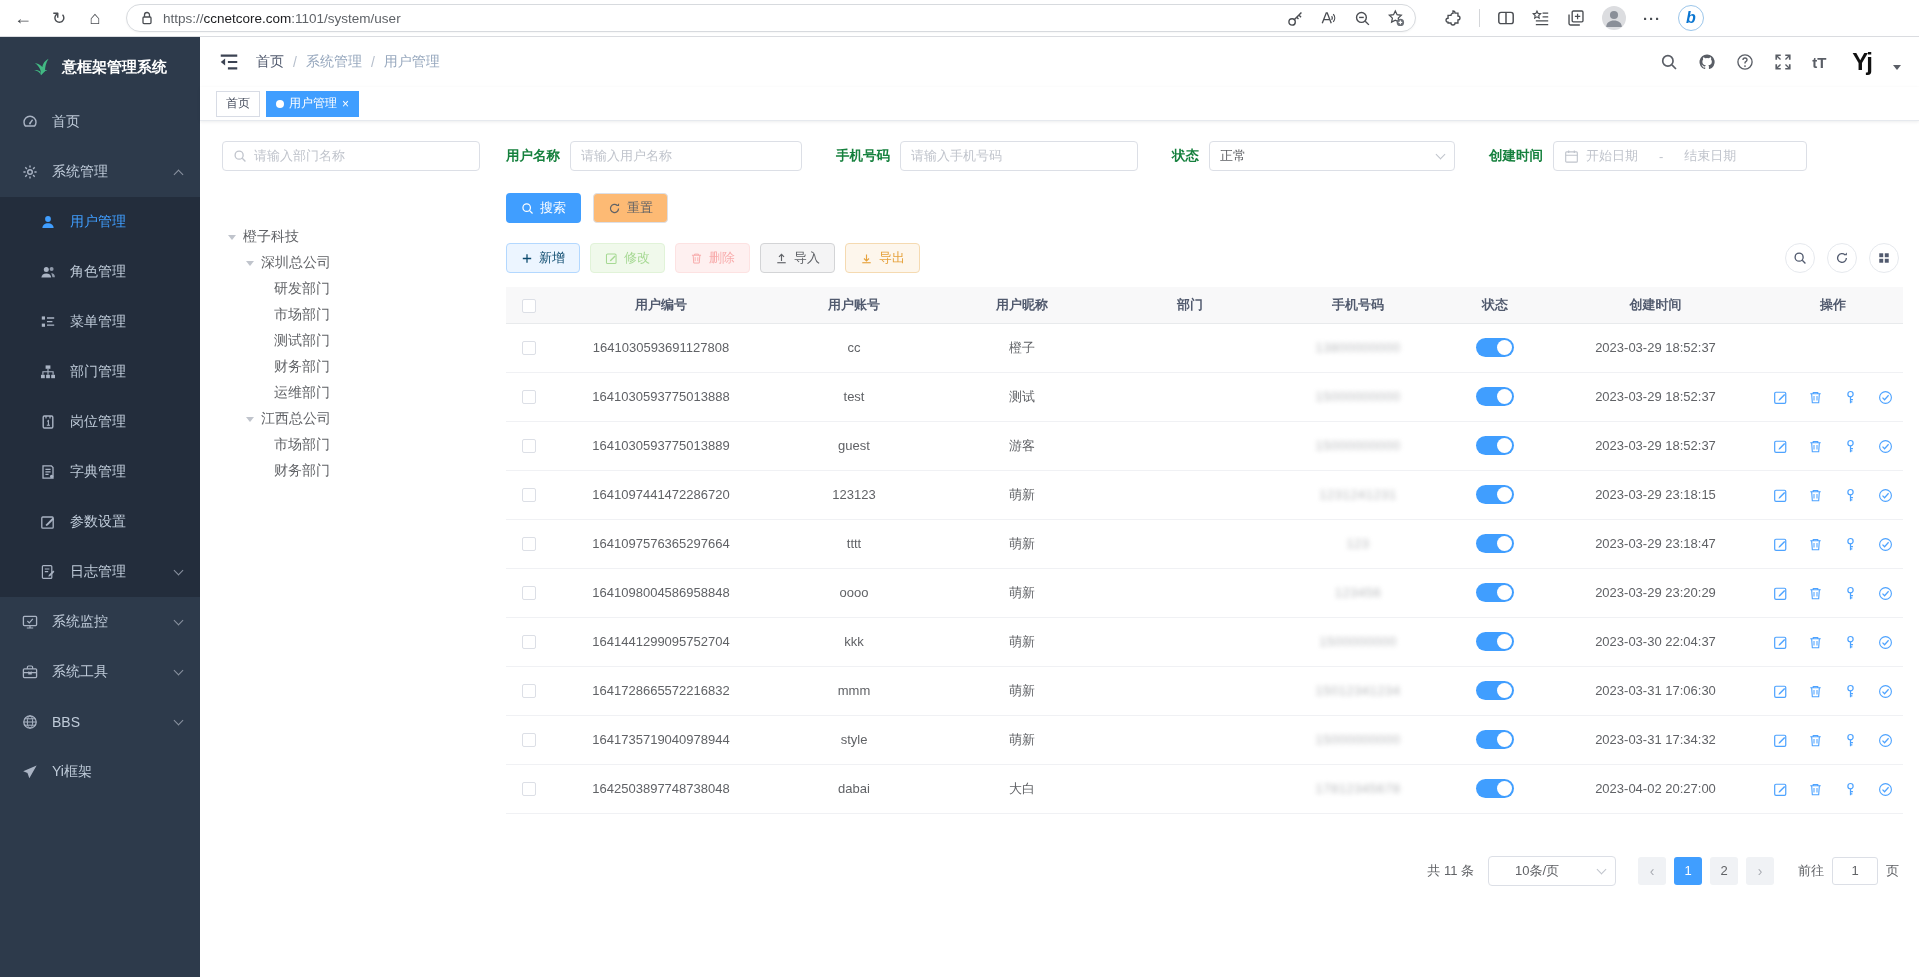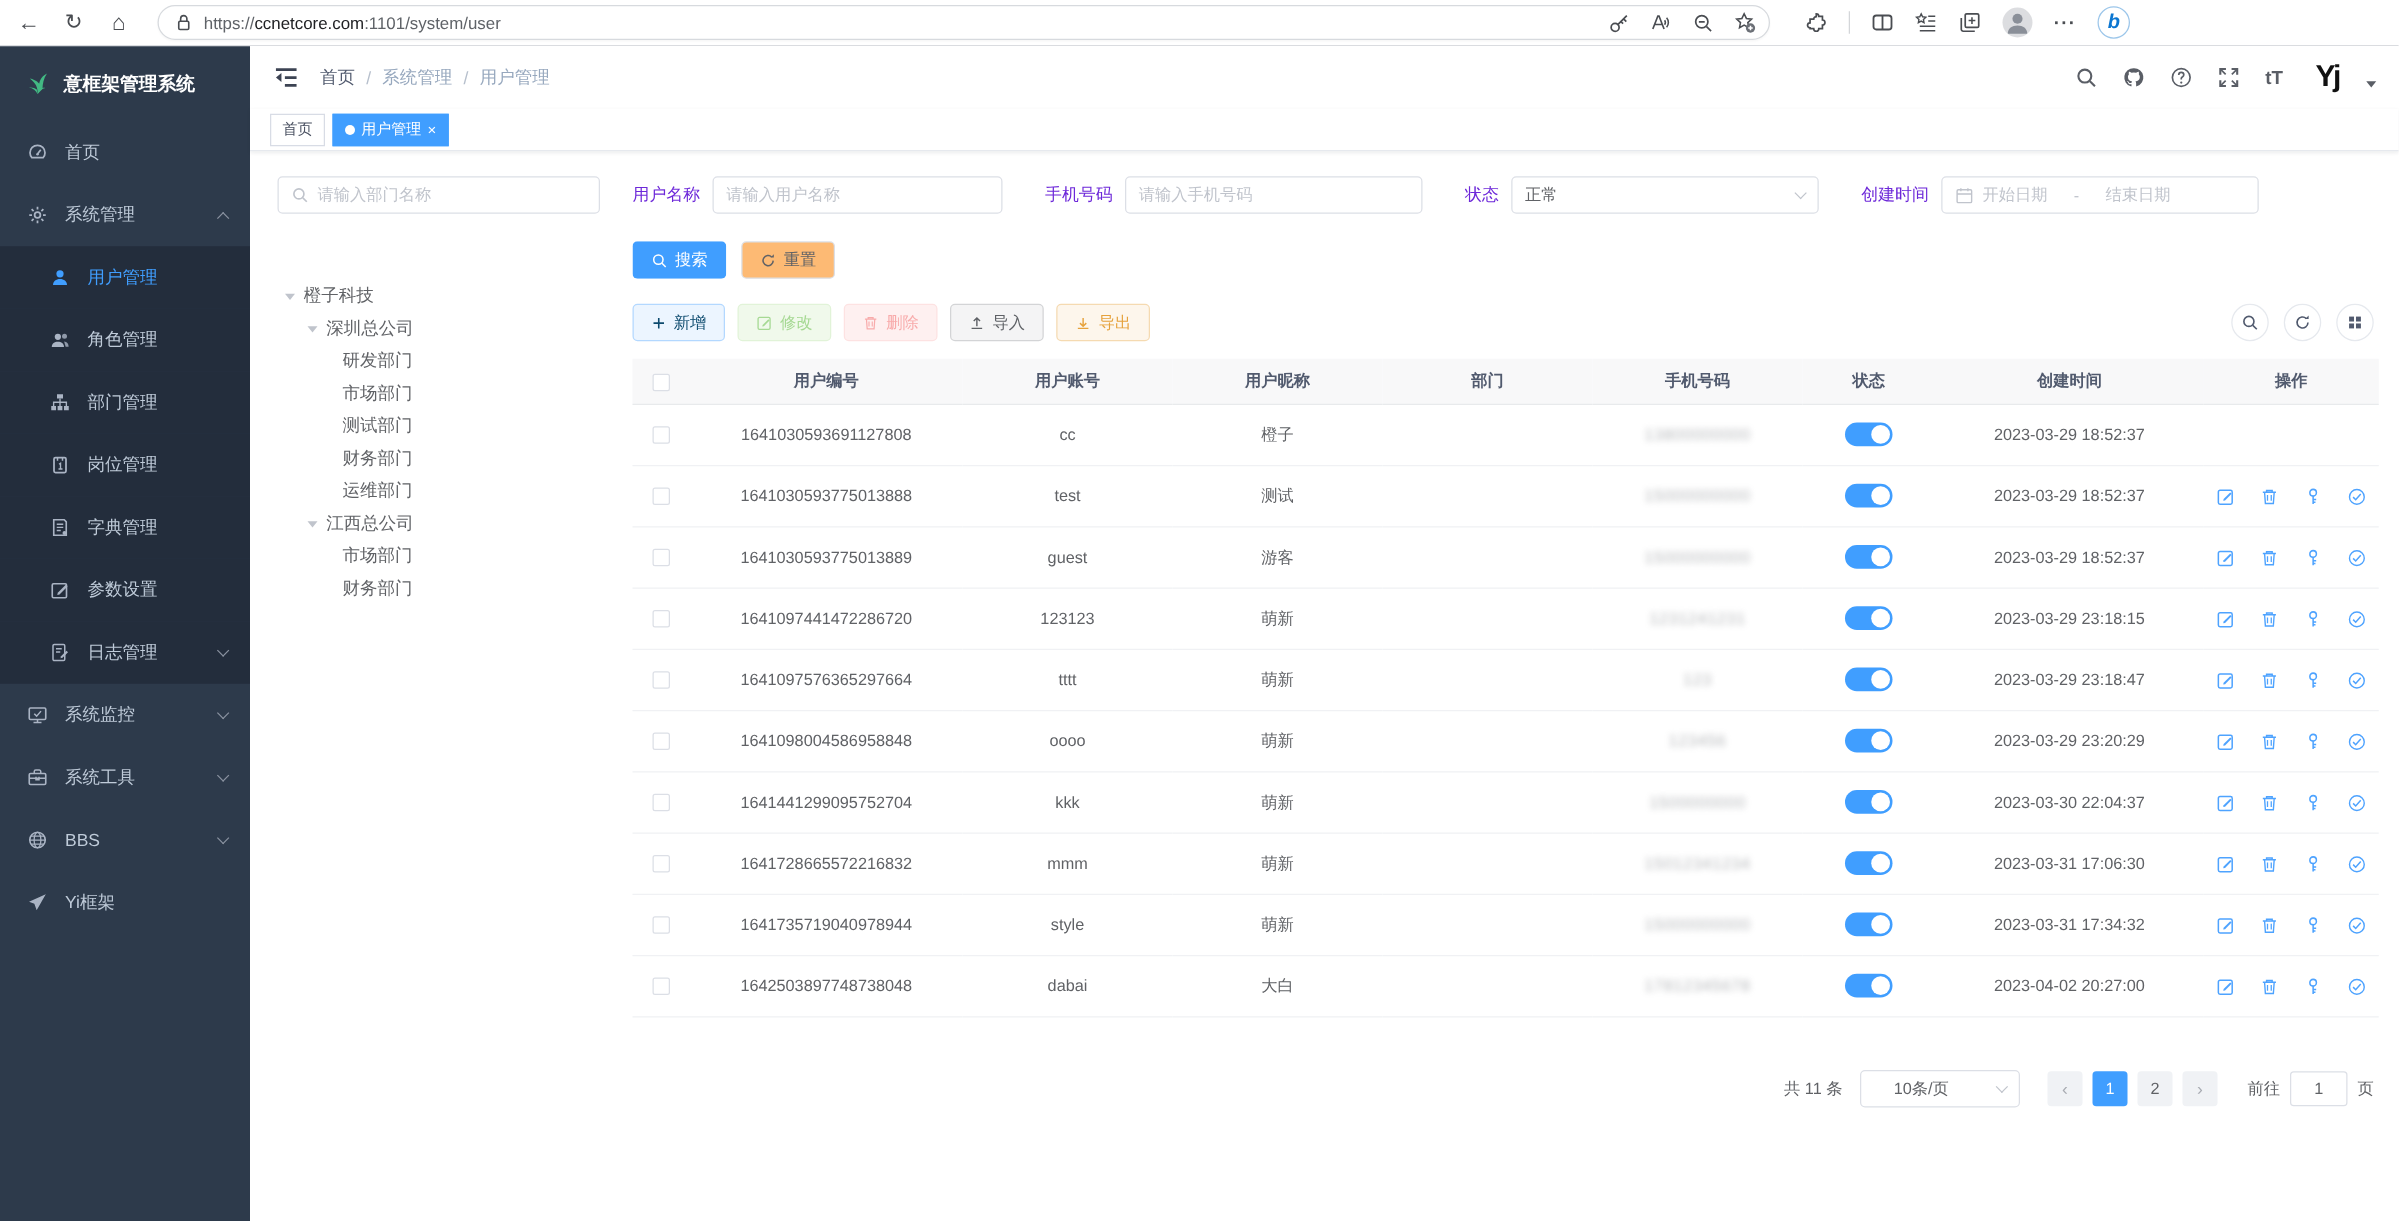--- a/index.html
+++ b/index.html
@@ -25,21 +25,21 @@
   .more-dots { font-weight:700; font-size:15px; letter-spacing:1px; color:#4a4d52; }
   .copilot { width:26px; height:26px; border-radius:50%; border:1.5px solid #9cc6ea;
     color:#0b76d1; font-weight:700; font-style:italic; font-size:16px;
     display:flex; align-items:center; justify-content:center; background:#fff; }
 
   
   .shell { display:flex; height:940px; }
 
   
   .sidebar { width:200px; background:#2d3a4b; flex:0 0 auto; color:#bfcbd9; }
-  .logo-row { height:60px; display:flex; align-items:center; padding-left:19px; gap:10px; }
+  .logo-row { height:60px; display:flex; align-items:center; padding-left:30px; gap:10px; }
   .logo-title { color:#fff; font-size:15px; font-weight:700; }
   .menu-item { height:50px; display:flex; align-items:center; padding:0 18px 0 22px;
     gap:14px; font-size:14px; cursor:pointer; }
   .menu-item.sub { background:#232d3c; padding-left:40px; }
   .menu-item.active { color:#409eff; }
   .menu-item.active .mi-icon { color:#409eff; }
   .mi-icon { width:16px; height:16px; color:#aab4c4; flex:0 0 auto; }
   .chev { width:7px; height:7px; border-right:1.5px solid #8b93a1; border-bottom:1.5px solid #8b93a1;
     margin-left:auto; flex:0 0 auto; }
   .chev.down { transform:rotate(45deg); margin-top:-3px; }
@@ -68,21 +68,21 @@
   .tag-dot { width:8px; height:8px; border-radius:50%; background:#fff; }
   .tag-close { font-size:12px; line-height:1; }
 
   
   .content { flex:1; padding:20px 20px 0 22px; }
   .filter-row { display:flex; align-items:center; margin-bottom:22px; }
   .inp { height:30px; border:1px solid #dcdfe6; border-radius:4px; background:#fff;
     display:flex; align-items:center; padding:0 10px; gap:7px; font-size:13px; color:#606266; }
   .ph { color:#c0c4cc; }
   .dept-search { width:258px; margin-right:26px; }
-  .f-label { font-size:13.5px; font-weight:400; color:#6d28d9; margin:0 10px 0 34px; white-space:nowrap; }
+  .f-label { font-size:13.5px; font-weight:700; color:#15803d; margin:0 10px 0 34px; white-space:nowrap; }
   .sel-caret { margin-left:auto; width:7px; height:7px; border-right:1.3px solid #c0c4cc;
     border-bottom:1.3px solid #c0c4cc; transform:rotate(45deg); margin-top:-3px; }
   .cal-icon { width:15px; height:15px; color:#c0c4cc; flex:0 0 auto; }
 
   .body-row { display:flex; }
   .tree-col { width:258px; margin-right:26px; flex:0 0 auto;margin-top:31px; }
   .tree-node { height:26px; display:flex; align-items:center; gap:7px; font-size:14px;
     color:#606266; cursor:pointer; }
   .tcaret { width:0; height:0; border-left:4.5px solid transparent; border-right:4.5px solid transparent;
     border-top:5.5px solid #c0c4cc; flex:0 0 auto; }
@@ -266,20 +266,30 @@
               <path d="M1.4 13.6c0-2.7 2.2-4.2 4.9-4.2s4.9 1.5 4.9 4.2z" fill="currentColor"></path>
               <circle cx="11.6" cy="4.9" r="2" fill="currentColor" opacity=".8"></circle>
               <path d="M11.3 9.1c2.2.3 3.6 1.7 3.6 4.2h-2.4" fill="currentColor" opacity=".8"></path>
             </svg>
           </span>
           <span class="mi-label">角色管理</span>
         </div>
         <div class="menu-item sub">
           <span class="mi-icon">
             <svg viewBox="0 0 16 16" width="100%" height="100%" fill="none">
+              <rect x="1.8" y="2.4" width="3.2" height="3.2" fill="currentColor"></rect>
+              <rect x="1.8" y="9.6" width="3.2" height="3.2" fill="currentColor"></rect>
+              <path d="M7 4h7.2M7 11.2h7.2M7 7.6h5.4" stroke="currentColor" stroke-width="1.3"></path>
+            </svg>
+          </span>
+          <span class="mi-label">菜单管理</span>
+        </div>
+        <div class="menu-item sub">
+          <span class="mi-icon">
+            <svg viewBox="0 0 16 16" width="100%" height="100%" fill="none">
               <rect x="5.6" y="1.4" width="4.8" height="3.4" fill="currentColor"></rect>
               <rect x="1" y="10.8" width="3.8" height="3.4" fill="currentColor"></rect>
               <rect x="6.1" y="10.8" width="3.8" height="3.4" fill="currentColor"></rect>
               <rect x="11.2" y="10.8" width="3.8" height="3.4" fill="currentColor"></rect>
               <path d="M8 4.8v3M2.9 10.8V7.8h10.2v3M8 7.8v3" fill="none" stroke="currentColor" stroke-width="1.1"></path>
             </svg>
           </span>
           <span class="mi-label">部门管理</span>
         </div>
         <div class="menu-item sub">

